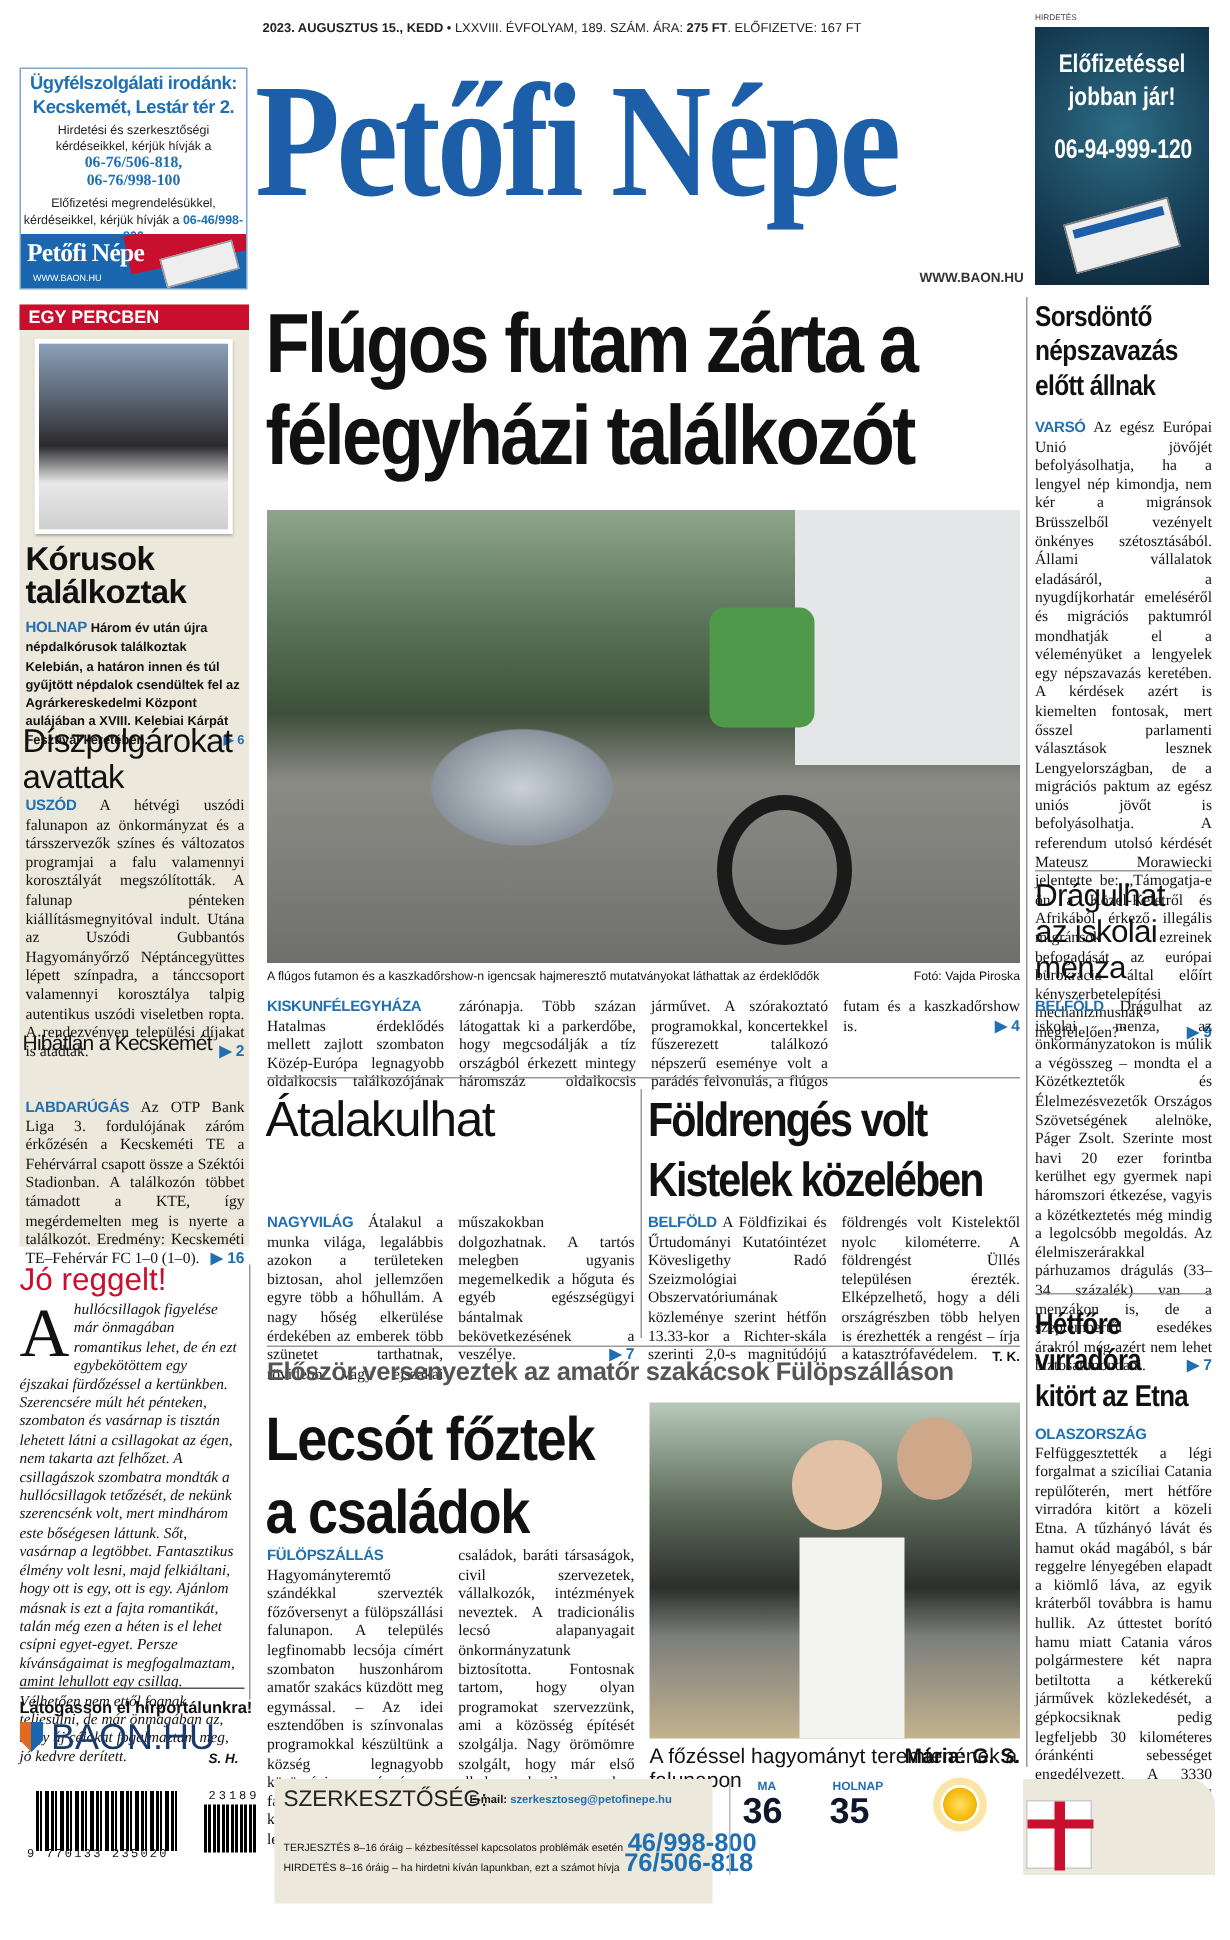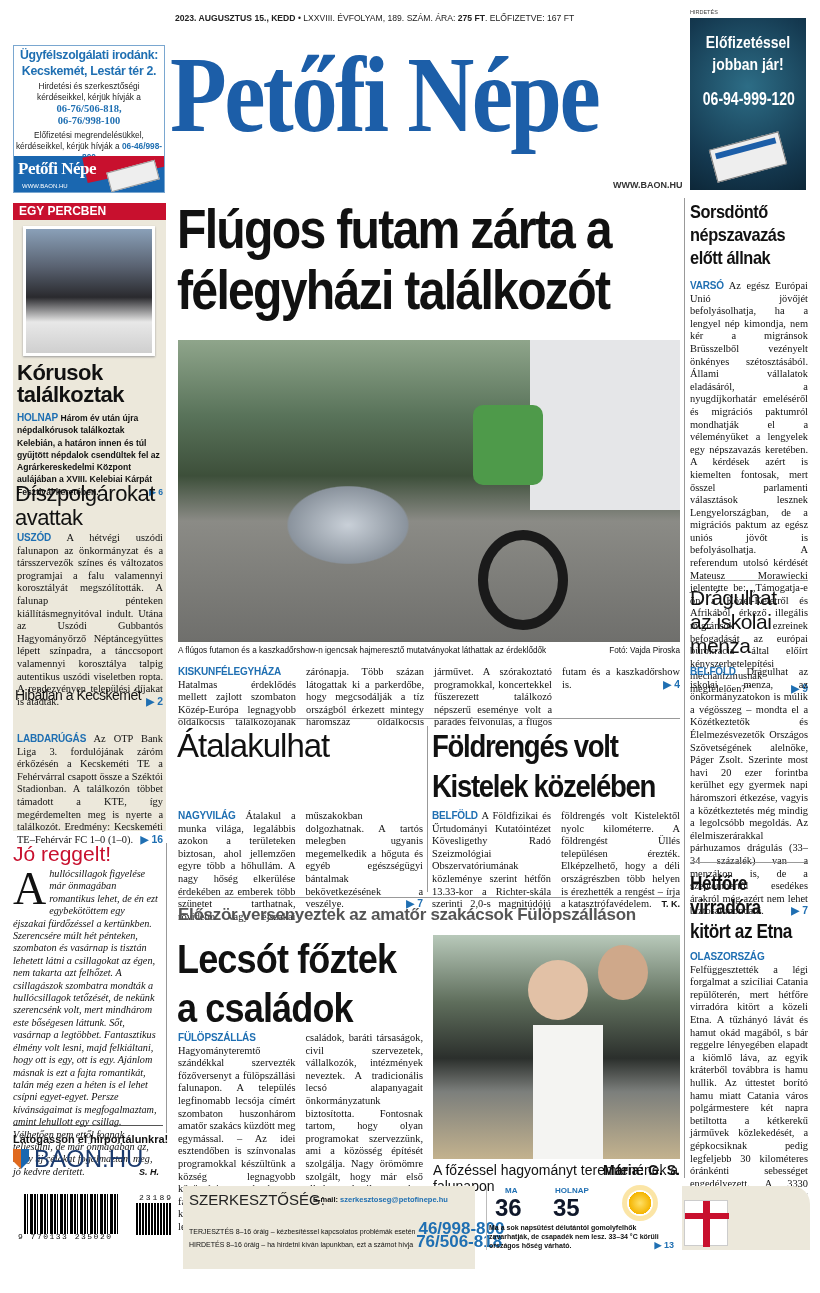--- a/index.html
+++ b/index.html
@@ -240,17 +240,16 @@
   <div class="em"><span>E-mail: </span><span class="blue">szerkesztoseg@petofinepe.hu</span></div>
   <div class="row" style="top:33px"><span>TERJESZTÉS 8–16 óráig – kézbesítéssel kapcsolatos problémák esetén</span><b>46/998-800</b></div>
   <div class="row" style="top:46px"><span>HIRDETÉS 8–16 óráig – ha hirdetni kíván lapunkban, ezt a számot hívja</span><b>76/506-818</b></div>
 </div>
 <div id="weather" class="abs">
   <div class="lab" style="left:18px;top:0">MA</div>
   <div class="tmp" style="left:8px;top:9px">36</div>
   <div class="lab" style="left:68px;top:0">HOLNAP</div>
   <div class="tmp" style="left:66px;top:9px">35</div>
   <div class="sun"></div>
-  <div class="wt"><span>Ma a sok napsütést délutántól gomolyfelhők zavarhatják, de csapadék nem lesz. 33–34 °C körüli országos hőség várható.</span> <span class="ref" style="float:right;font-size:9px">▶ 13</span></div>
 </div>
 <div id="nevnap" class="abs">
   <div class="gift"></div>
 </div>
 
 </body></html>

